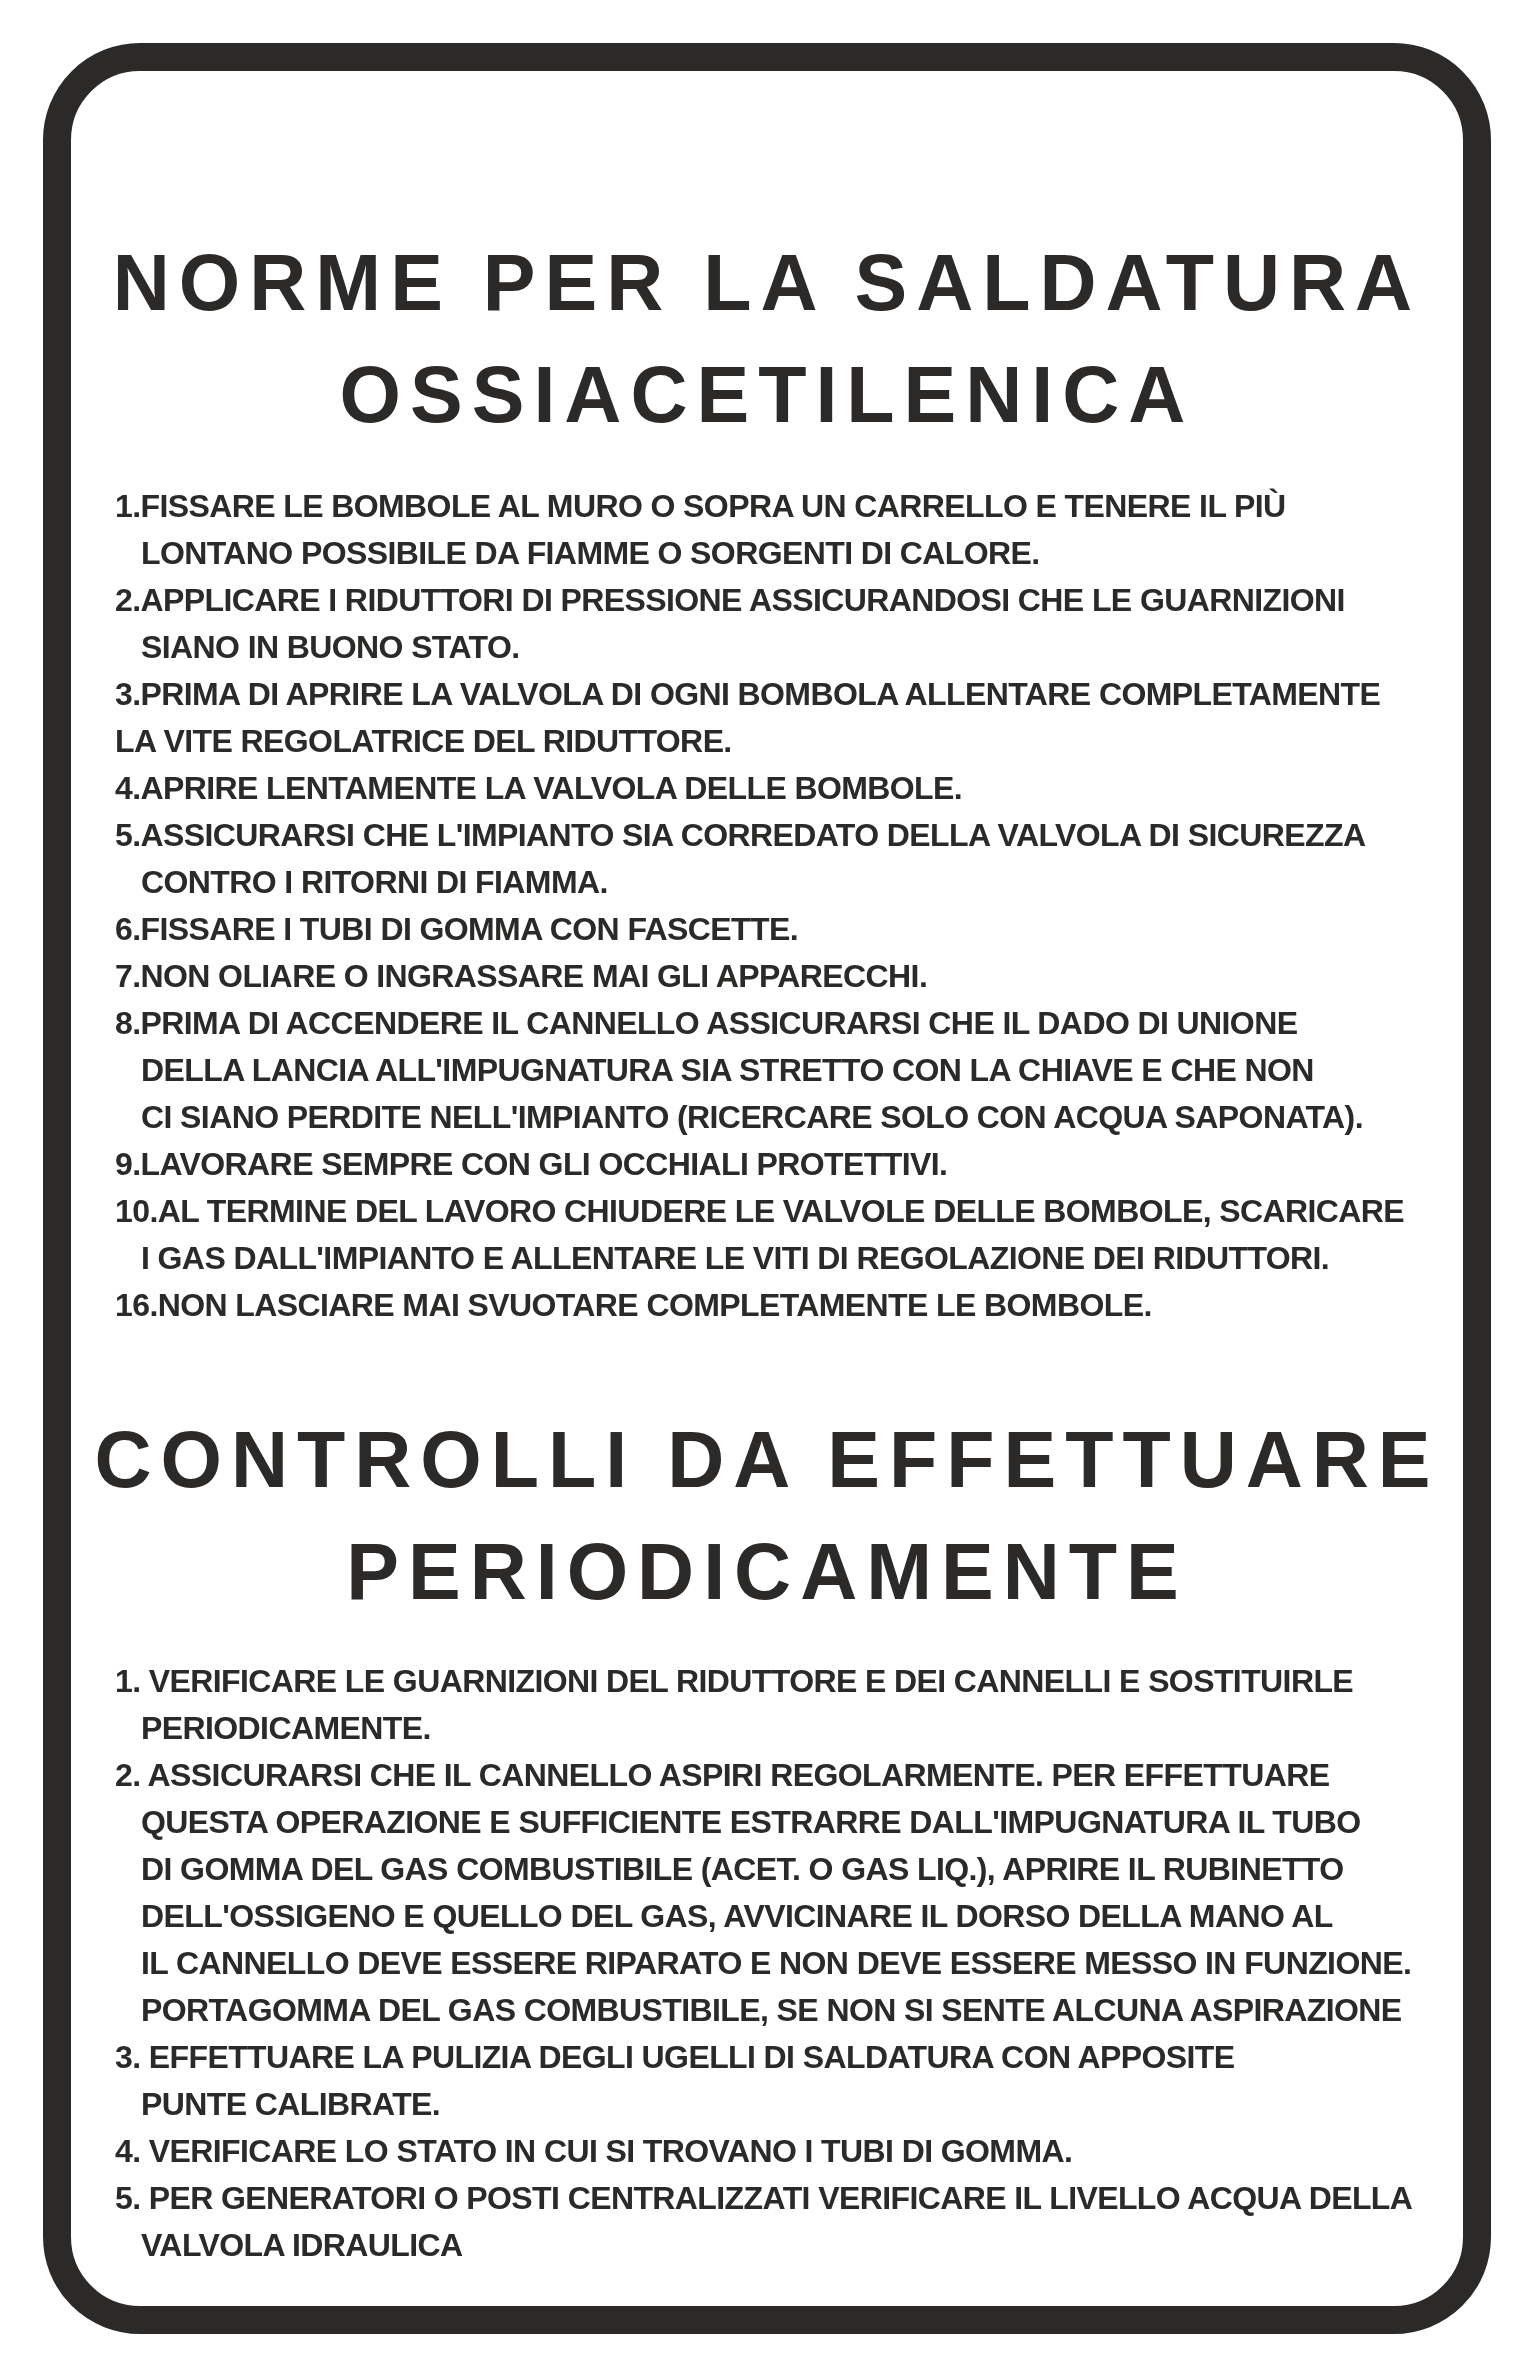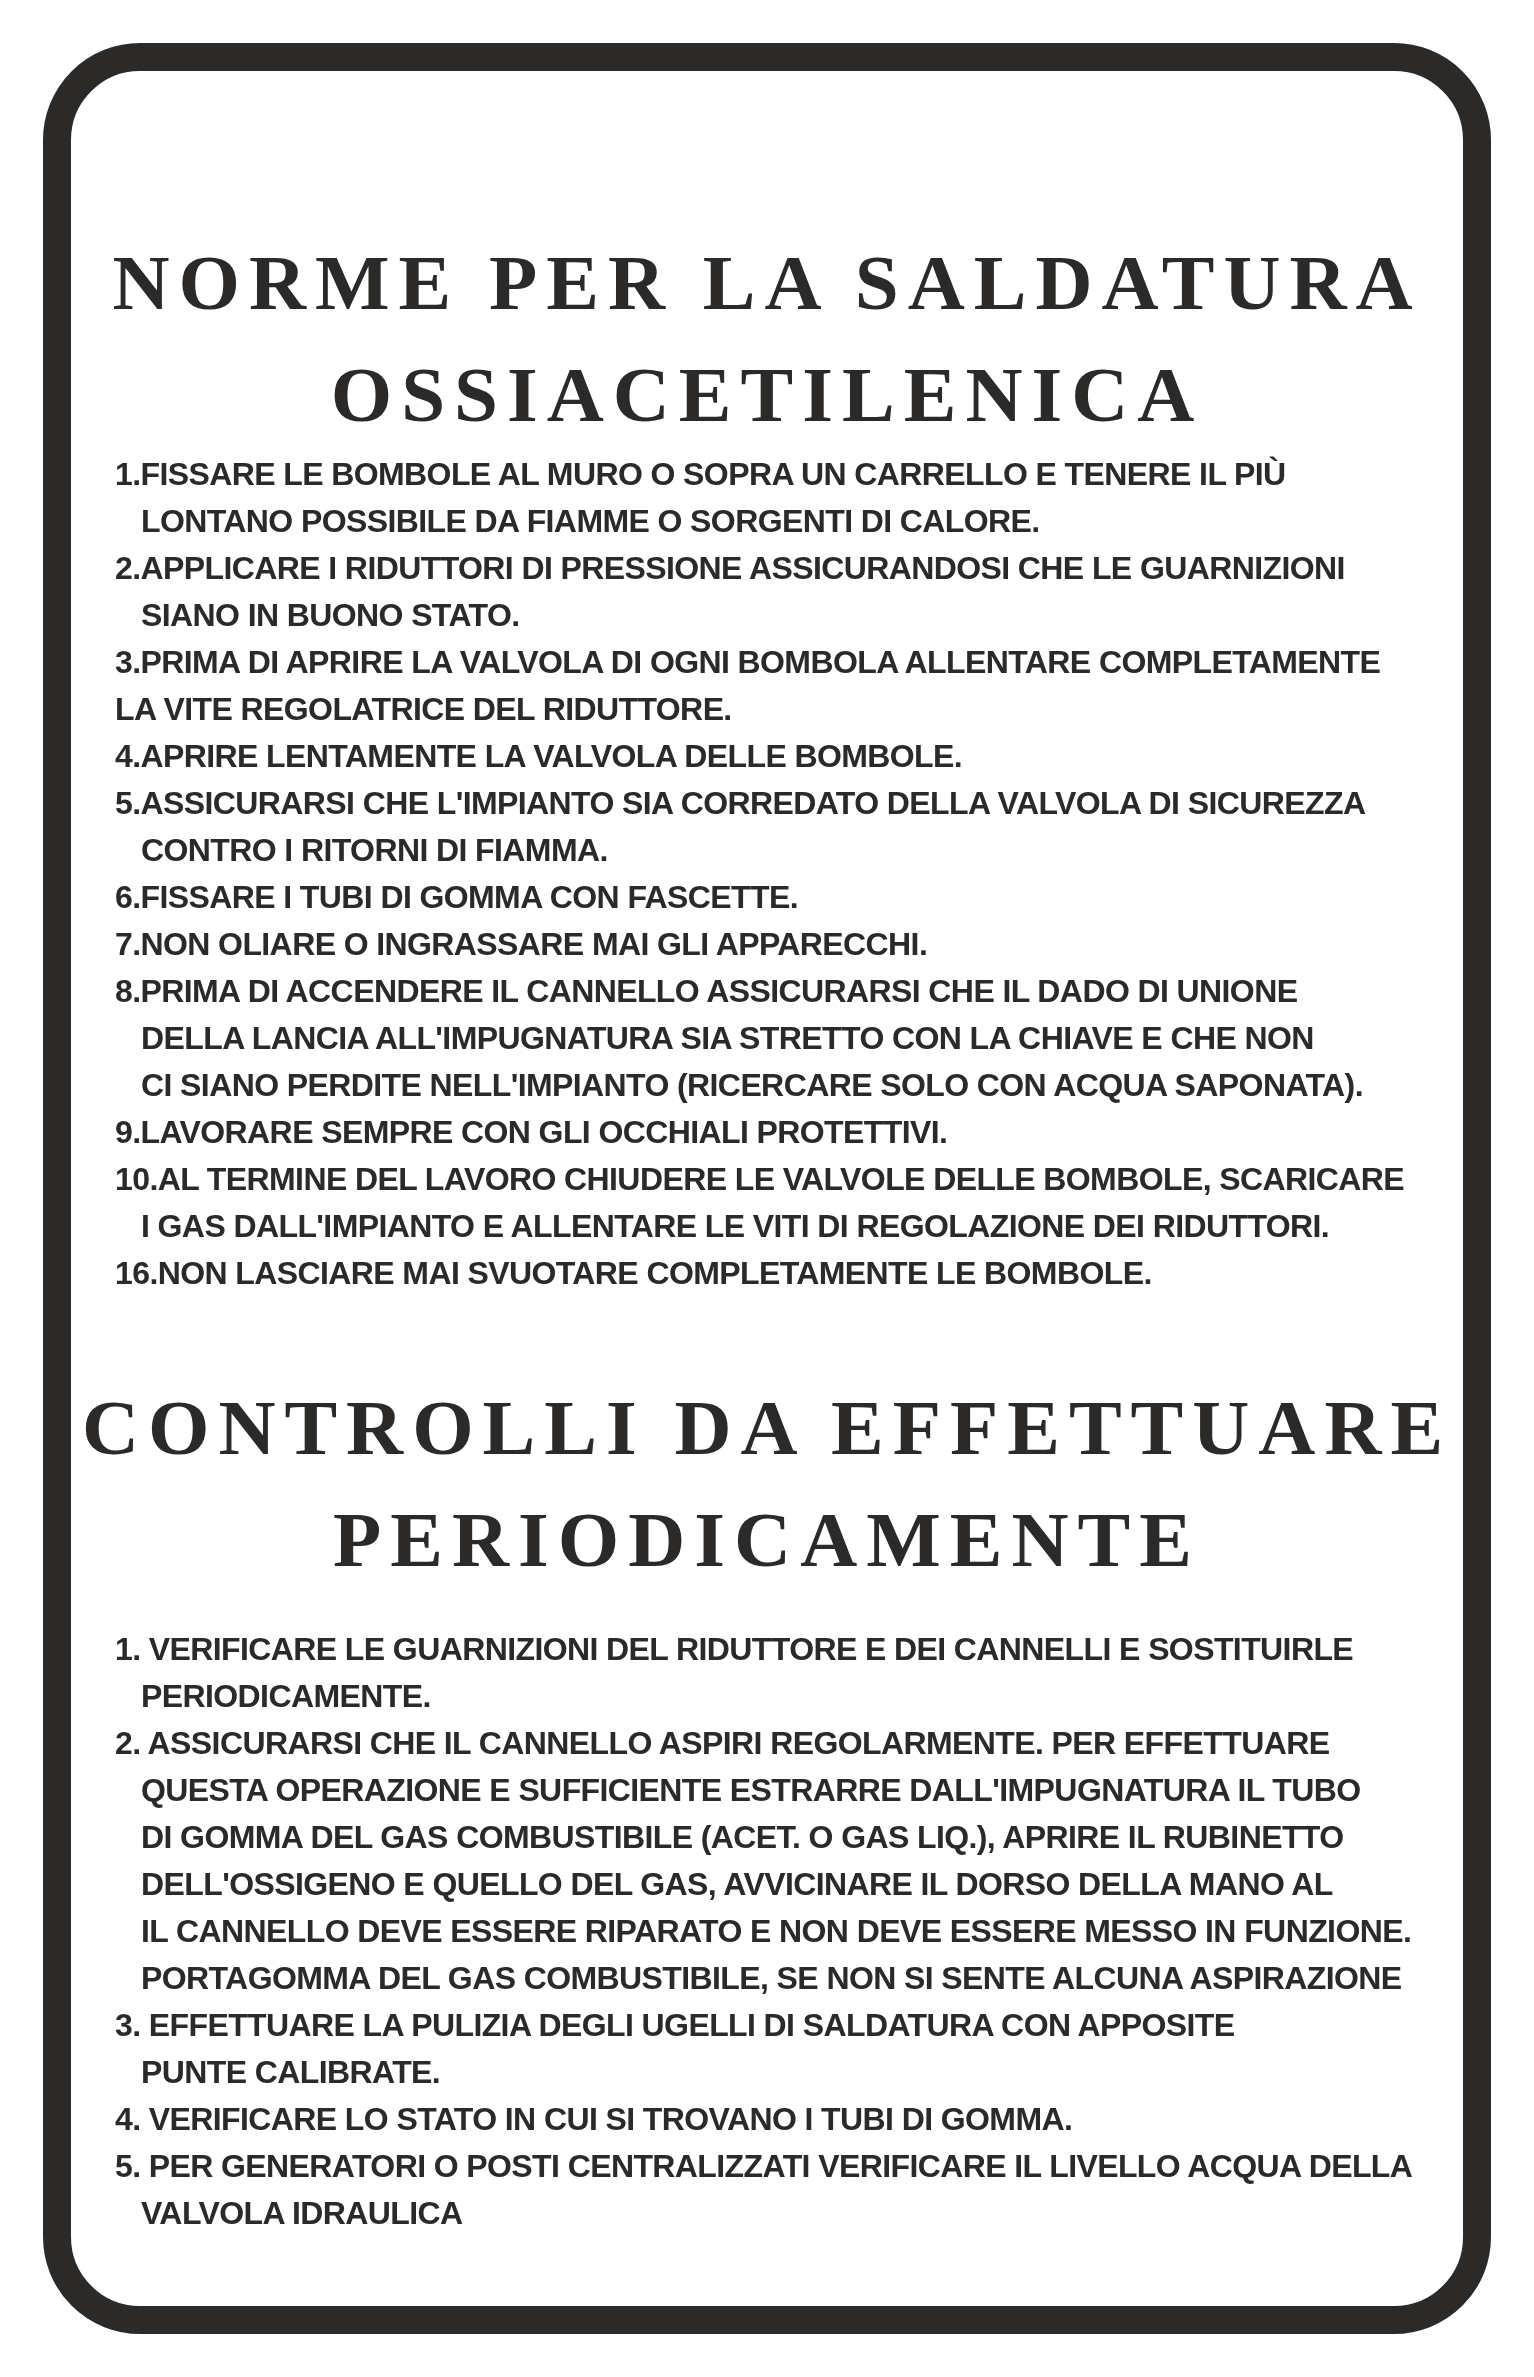--- a/index.html
+++ b/index.html
@@ -37,26 +37,26 @@
   }
   .sign-title {
     margin: 0;
     text-align: center;
     font-weight: bold;
     font-size: 79px;
     line-height: 112px;
     letter-spacing: 9px;
     color: #2b2a29;
     white-space: nowrap;
-    font-family: Liberation Serif, serif;
   }
   .sign-title .title-line { display: block; }
   .title-first { margin-top: 156px; }
   .title-second { margin-top: 75px; }
   .rules-list {
+    margin-top: 32px;
     padding-left: 44px;
     padding-right: 13px;
     font-weight: bold;
     font-size: 32px;
     line-height: 47px;
     letter-spacing: -0.6px;
     color: #2b2a29;
   }
   .rules-list-2 { margin-top: 30px; }
   .rules-list .line { white-space: nowrap; }

